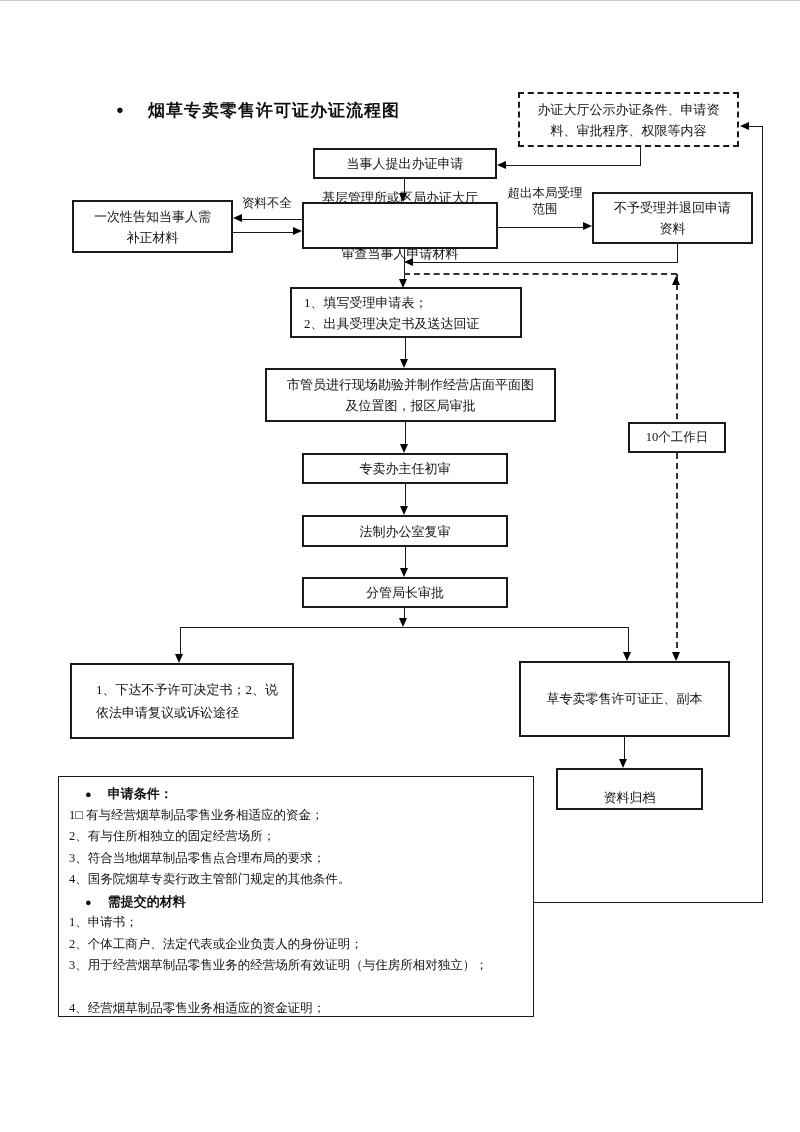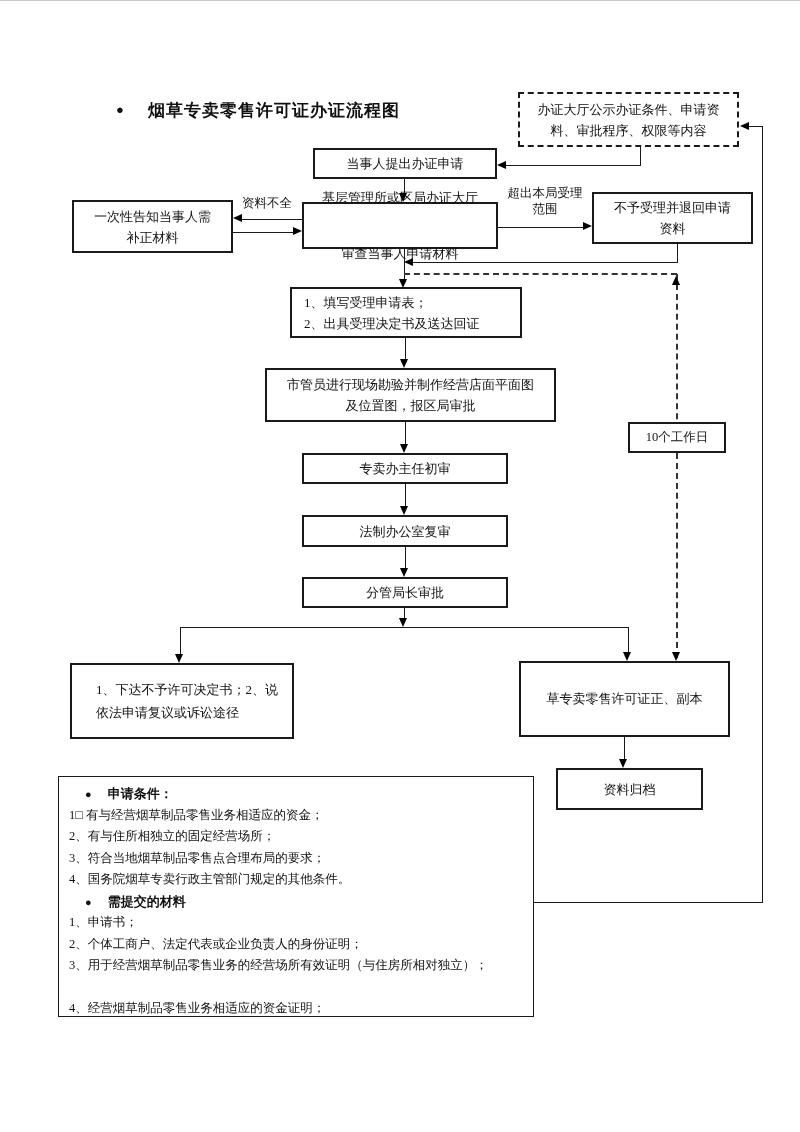--- a/index.html
+++ b/index.html
@@ -97,21 +97,21 @@
 
   <div class="box left-align" style="left:70px;top:663px;width:224px;height:76px;padding-left:24px;line-height:23px;">
     <div>1、下达不予许可决定书；2、说</div>
     <div>依法申请复议或诉讼途径</div>
   </div>
 
   <div class="box" style="left:519px;top:661px;width:211px;height:76px;line-height:24px;">
     <div>草专卖零售许可证正、副本</div>
   </div>
 
-  <div class="box" style="left:556px;top:768px;width:147px;height:42px;">
+  <div class="box" style="left:556px;top:768px;width:147px;height:42px;justify-content:flex-end;">
     <div>资料归档</div>
   </div>
 
   <div class="vl" style="left:640px;top:146px;height:20px;"></div>
   <div class="hl" style="left:505px;top:165px;width:136px;"></div>
   <div class="vl" style="left:404px;top:179px;height:15px;"></div>
   <div class="hl" style="left:241px;top:219px;width:61px;"></div>
   <div class="hl" style="left:233px;top:232px;width:62px;"></div>
   <div class="hl" style="left:497px;top:227px;width:88px;"></div>
   <div class="vl" style="left:677px;top:244px;height:19px;"></div>

